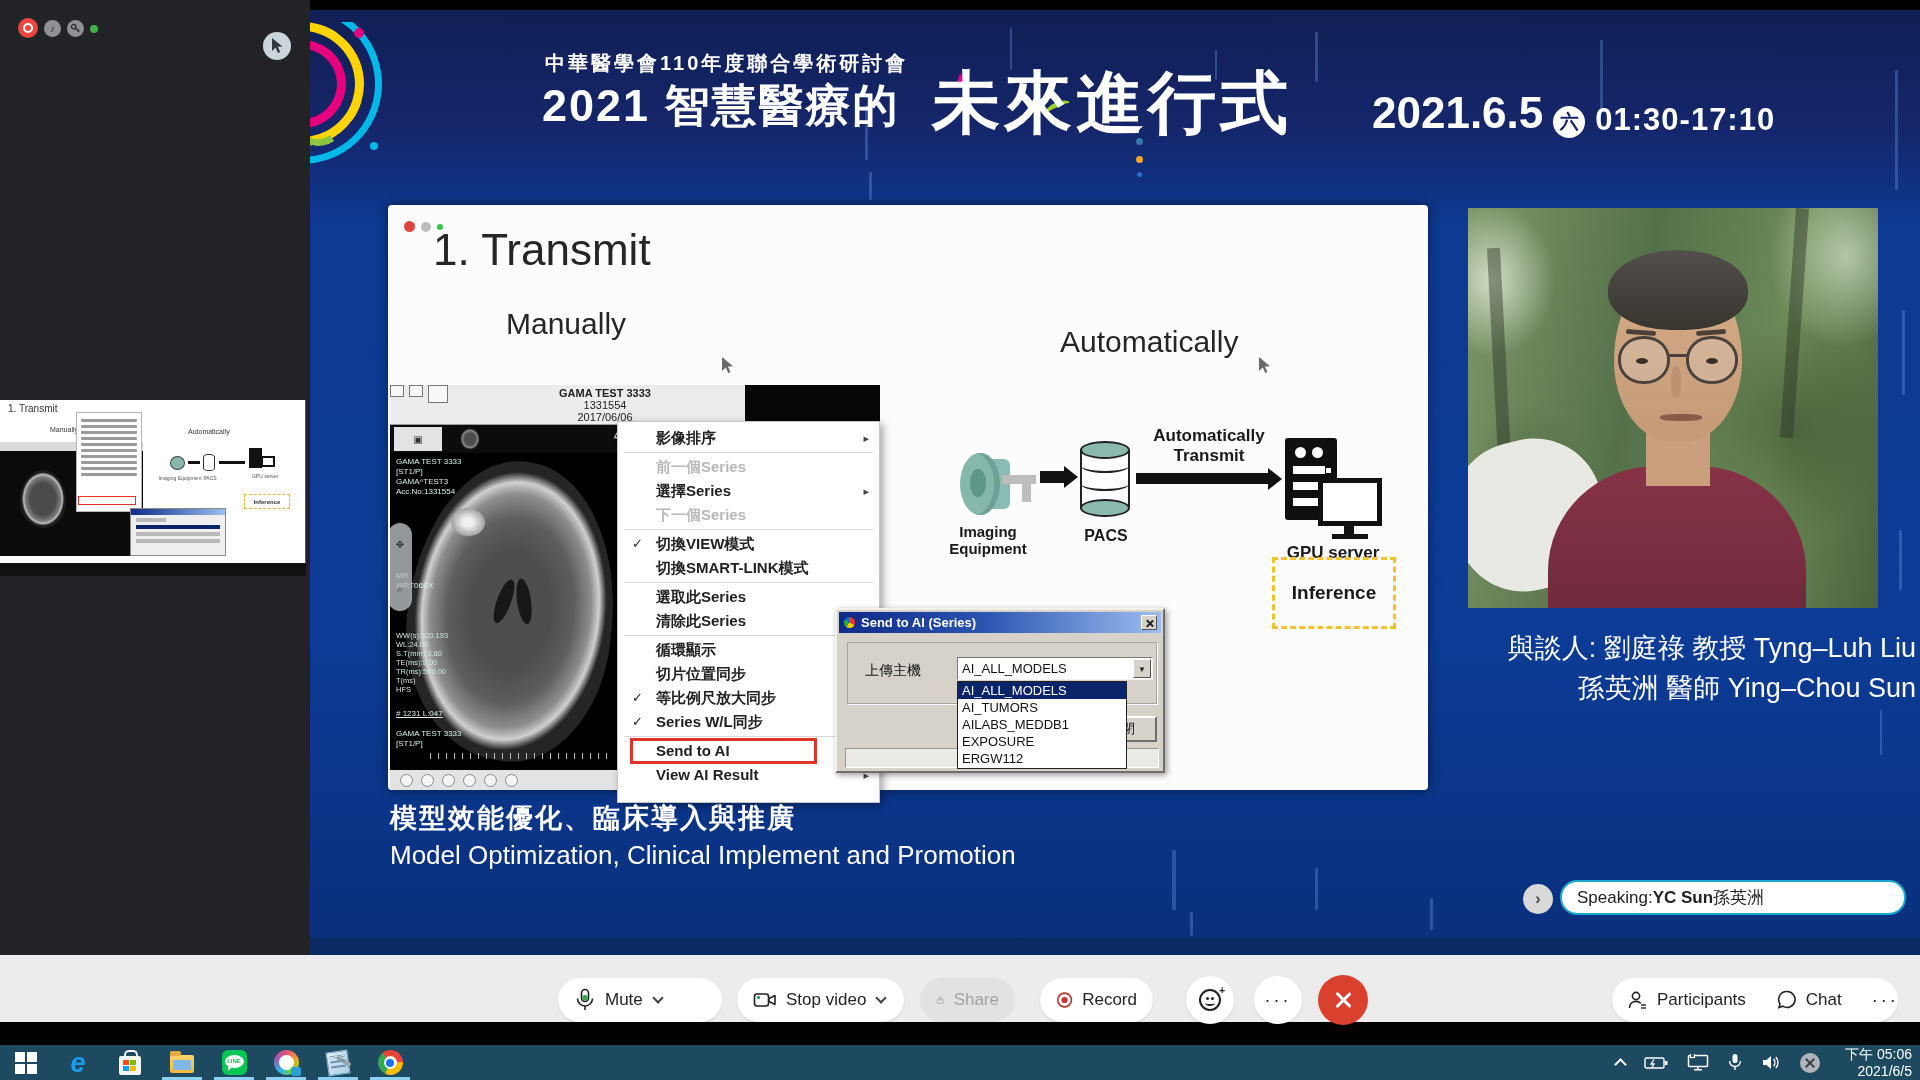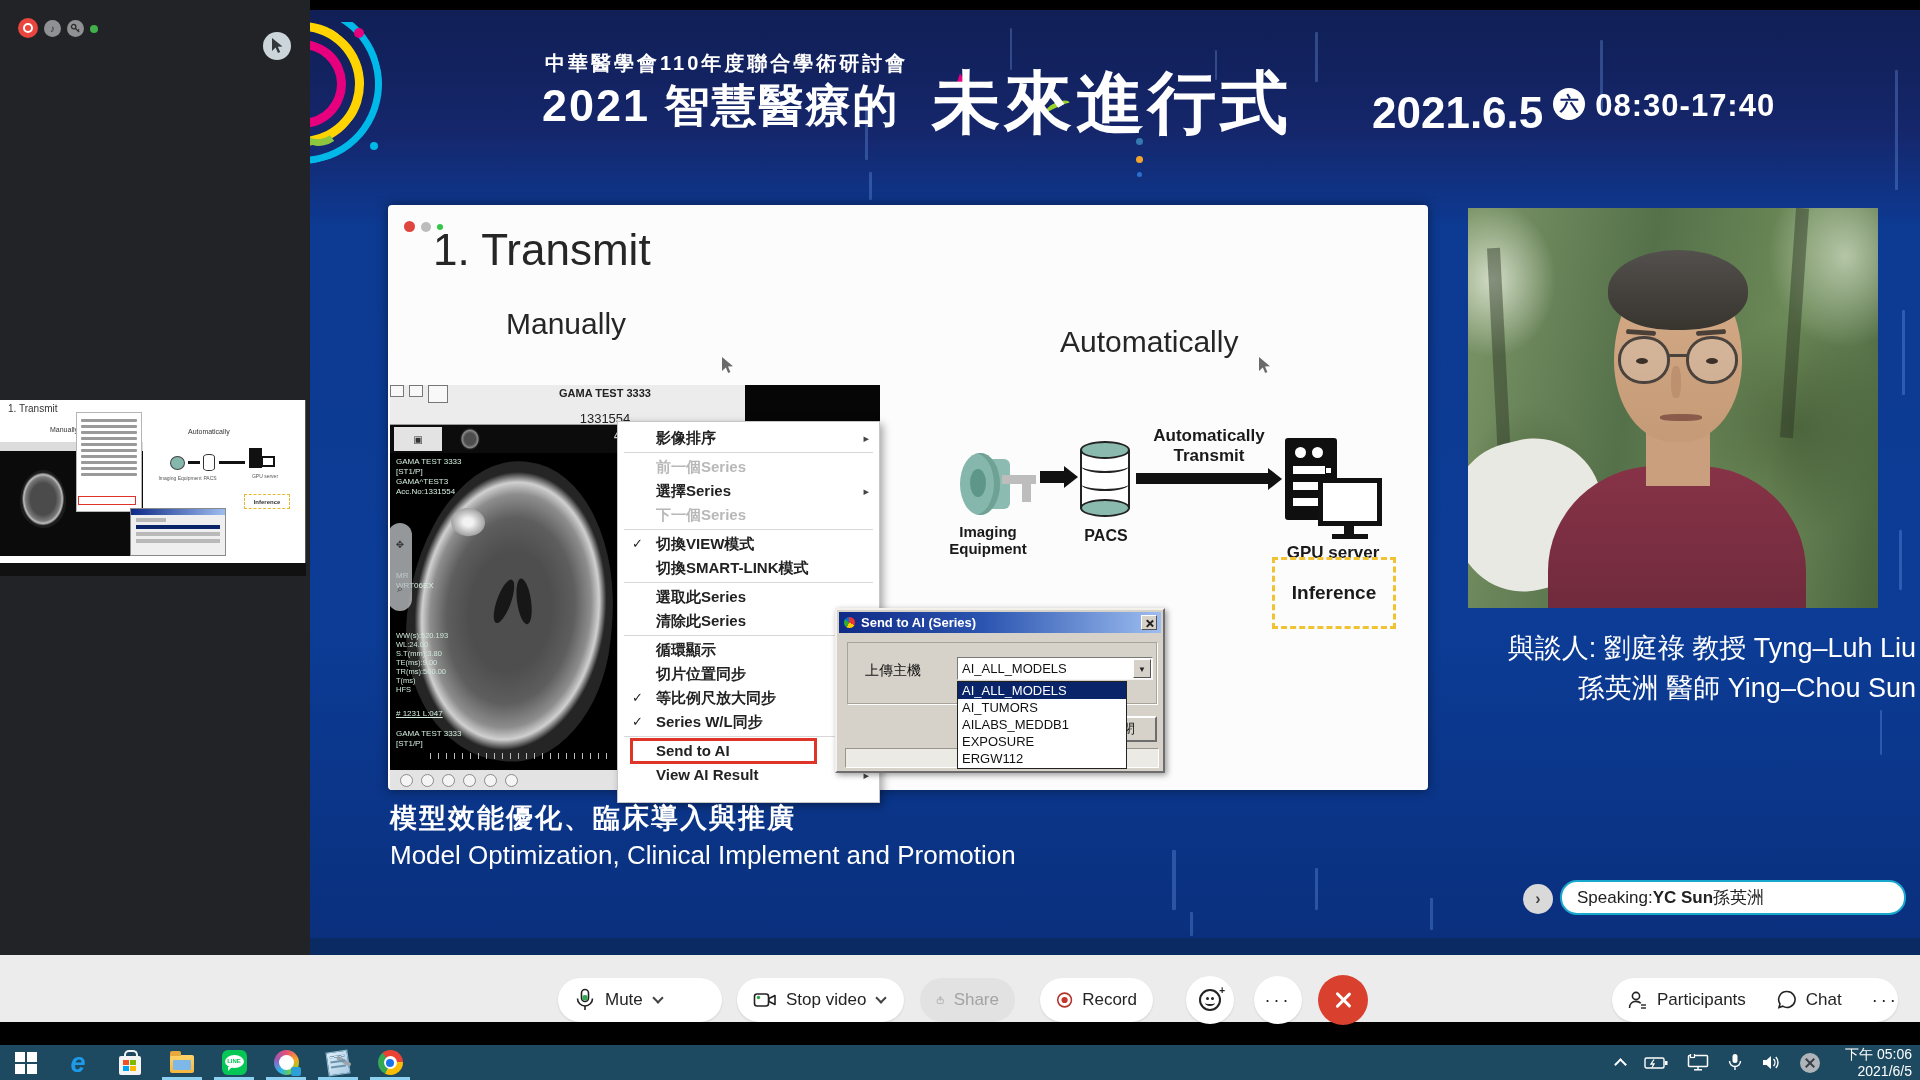--- a/index.html
+++ b/index.html
@@ -52,21 +52,21 @@
   .share-bottom{left:0;top:928px;width:1610px;height:17px;background:#0a2a63;}
   .deco{background:rgba(130,180,255,.28);border-radius:1px;}
   .deco2{background:rgba(90,220,255,.45);}
 
   
   .logo{left:0;top:12px;width:135px;height:160px;overflow:hidden;}
   .ring{position:absolute;border-radius:50%;}
   .banner-l1{left:235px;top:40px;color:#fff;font-size:20px;letter-spacing:3px;font-weight:bold;}
   .banner-l2a{left:232px;top:66px;color:#fff;font-size:45px;font-weight:bold;letter-spacing:2px;}
   .banner-l2b{left:622px;top:48px;color:#fff;font-size:68px;font-weight:800;letter-spacing:4px;}
-  .banner-date{left:1062px;top:78px;display:flex;align-items:flex-start;gap:10px;color:#fff;}
+  .banner-date{left:1062px;top:78px;display:flex;align-items:flex-end;gap:10px;color:#fff;}
   .bd-date{font-size:44px;font-weight:bold;}
   .bd-week{width:32px;height:32px;border-radius:50%;background:#fff;color:#14246a;font-size:19px;font-weight:bold;
     display:flex;align-items:center;justify-content:center;}
   .bd-time{font-size:31px;font-weight:bold;letter-spacing:1px;}
 
   
   .slide{left:78px;top:195px;width:1040px;height:585px;background:#fcfcfc;border-radius:4px;
     box-shadow:0 0 12px rgba(0,0,0,.45);}
   .lightdot{border-radius:50%;}
   .slide-title{left:45px;top:20px;font-size:44px;color:#262626;}
@@ -74,21 +74,21 @@
   .hdr-auto{left:672px;top:120px;font-size:30px;color:#262626;}
 
   
   .viewer{left:2px;top:180px;width:490px;height:405px;background:#000;}
   .v-row1{left:0;top:0;width:355px;height:40px;background:#ececec;border-bottom:1px solid #9a9a9a;}
   .v-row1b{left:355px;top:0;width:135px;height:40px;background:#060606;}
   .v-icons{left:6px;top:5px;display:flex;gap:5px;}
   .v-ic{width:14px;height:12px;border:1px solid #777;background:#f8f8f8;}
   .v-pt{left:95px;top:2px;width:240px;text-align:center;color:#222;}
   .v-pt .n1{font-size:11px;font-weight:bold;}
-  .v-pt .n2,.v-pt .n3{font-size:13px;margin-top:12px;}
+  .v-pt .n2,.v-pt .n3{font-size:11px;}
   .v-row2{left:0;top:40px;width:490px;height:28px;background:#0c0c0c;}
   .v-cam{left:4px;top:42px;width:48px;height:24px;background:#e3e3e3;display:flex;align-items:center;justify-content:center;font-size:10px;color:#333;}
   .v-thumb-brain{left:70px;top:43px;width:20px;height:22px;border-radius:50%;
     background:radial-gradient(closest-side,#4d4d4d 55%,#8a8a8a 80%,#1a1a1a 92%);}
   .v-48{left:224px;top:46px;color:#ddd;font-size:10px;font-weight:bold;}
   .v-body{left:0;top:68px;width:490px;height:317px;background:#000;overflow:hidden;}
   .brain{left:18px;top:8px;width:205px;height:300px;transform:rotate(6deg);
     border-radius:50% 50% 46% 54%/56% 54% 44% 46%;
     background:radial-gradient(closest-side,#4e4e4e 40%,#5e5e5e 62%,#8d8d8d 78%,#d0d0d0 86%,#252525 93%);}
   .lesion{left:34px;top:52px;width:34px;height:28px;border-radius:50%;
@@ -358,21 +358,21 @@
       <div class="ring" style="left:44px;top:6px;width:10px;height:10px;background:#e6007e;"></div>
       <div class="ring" style="left:60px;top:120px;width:8px;height:8px;background:#00b9e8;"></div>
     </div>
 
     <div class="abs banner-l1">中華醫學會110年度聯合學術研討會</div>
     <div class="abs banner-l2a">2021 智慧醫療的</div>
     <div class="abs banner-l2b">未來進行式</div>
     <div class="abs banner-date">
       <span class="bd-date">2021.6.5</span>
       <span class="bd-week">六</span>
-      <span class="bd-time">08:30-17:40</span>
+      <span class="bd-time">01:30-17:10</span>
     </div>
 
     <div class="abs slide">
       <div class="abs lightdot" style="left:16px;top:16px;width:11px;height:11px;background:#e0443e;"></div>
       <div class="abs lightdot" style="left:33px;top:17px;width:10px;height:10px;background:#bcbcbc;"></div>
       <div class="abs lightdot" style="left:49px;top:19px;width:6px;height:6px;background:#35c748;"></div>
 
       <div class="abs slide-title">1. Transmit</div>
       <div class="abs hdr-man">Manually</div>
       <div class="abs hdr-auto">Automatically</div>

